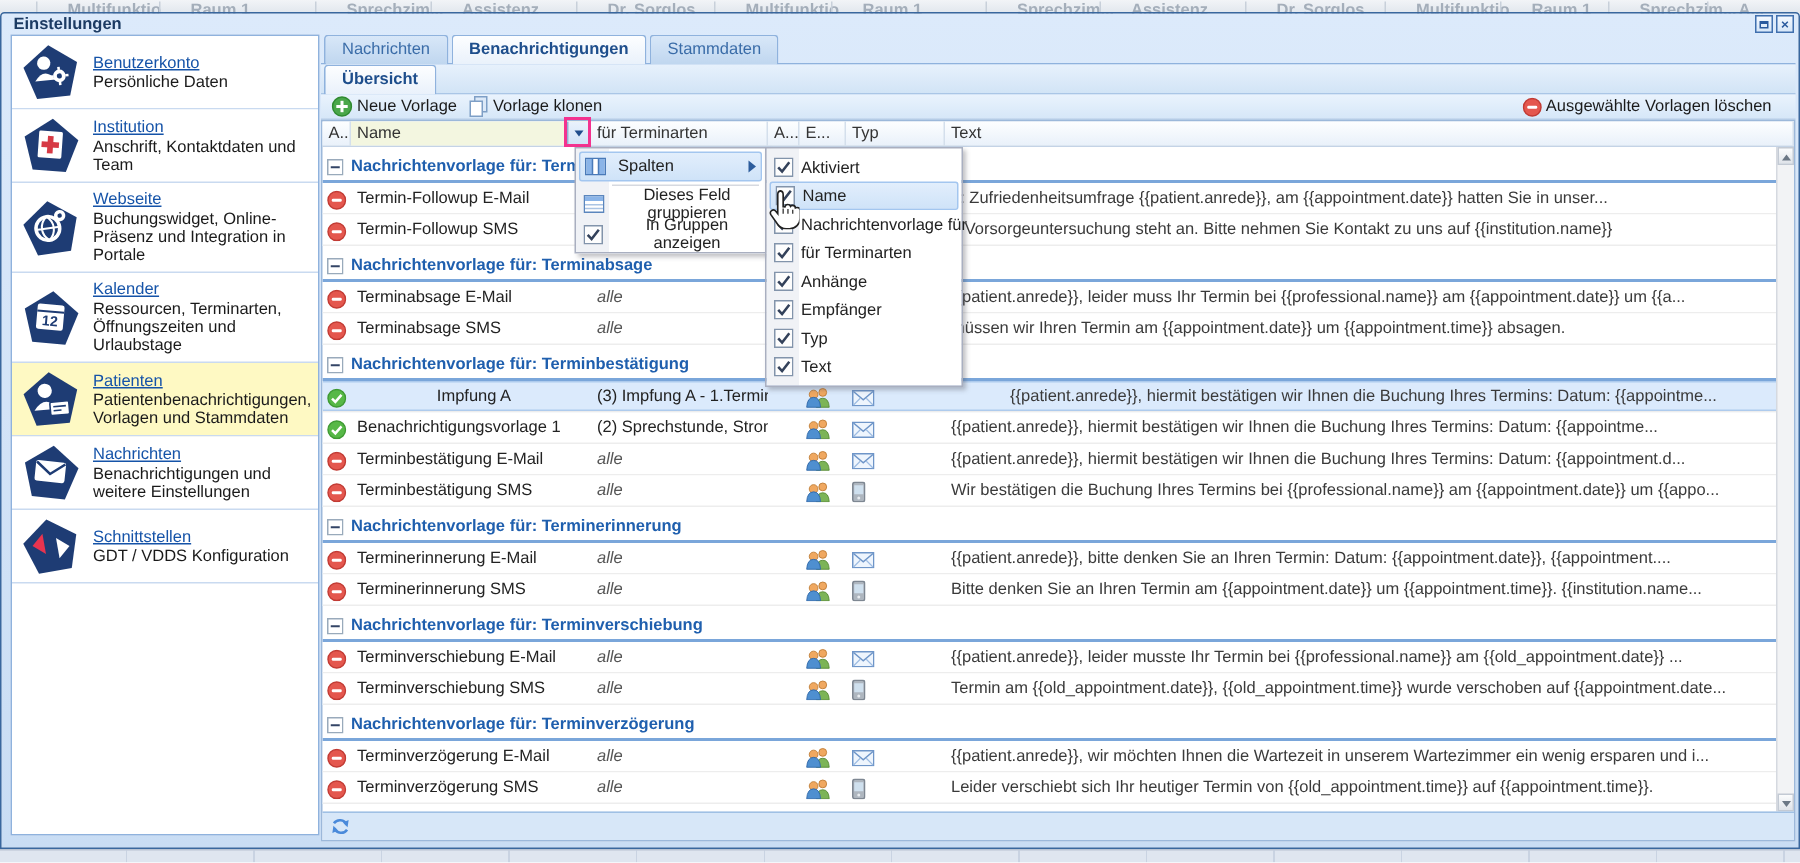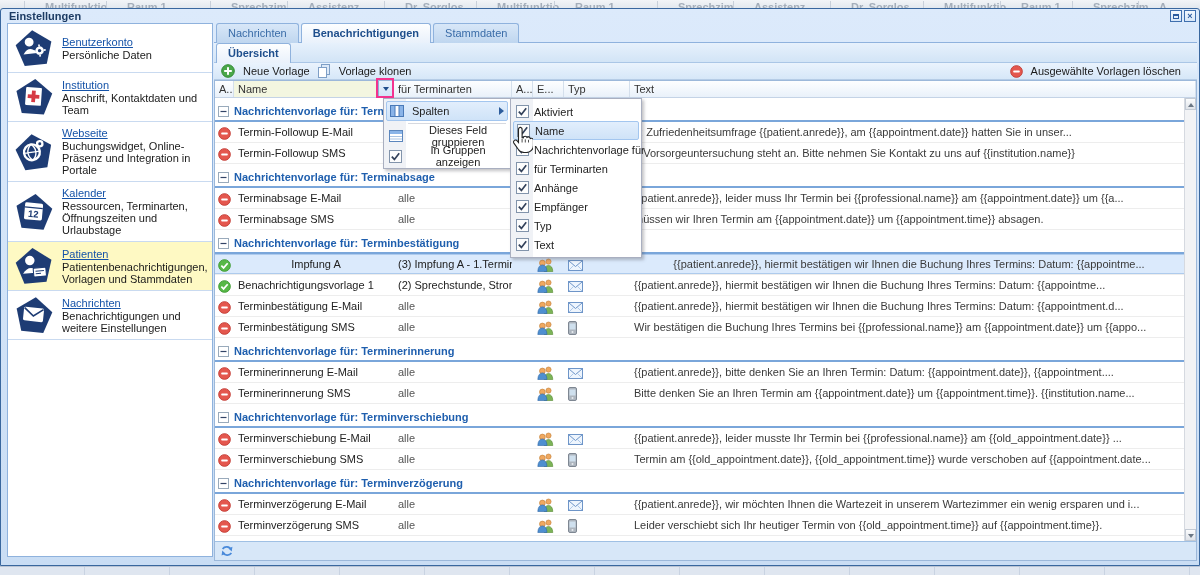--- a/index.html
+++ b/index.html
@@ -28,42 +28,42 @@
   .sb-title { color:#1553a8; text-decoration:underline; display:block; margin-bottom:1px; }
   .sb-sub { color:#1a1a1a; }
 
   
   .main { position:absolute; left:213px; top:14px; right:2px; bottom:4px; }
   .tabs { position:absolute; top:0; left:0; right:0; height:20px; border-bottom:1px solid #8fb2dd; padding-left:2px; }
   .tab { display:inline-block; height:20px; line-height:19px; padding:0 11px; margin-right:2px; border:1px solid #8fb2dd; border-bottom:none; border-radius:3px 3px 0 0; background:linear-gradient(#d8e7f8,#bfd6ef); color:#3a6ca8; cursor:pointer; }
   .tab.active { background:linear-gradient(#fdfeff,#e9f1fb); font-weight:bold; color:#1e4e8c; }
   .subtabs { position:absolute; top:20px; left:0; right:0; height:20px; background:linear-gradient(#e7f1fc,#d2e4f6); border-bottom:1px solid #aac6e6; padding-left:2px; }
   .toolbar { position:absolute; top:40px; left:0; right:0; height:17px; background:linear-gradient(#eaf3fd,#d6e7f8); border-bottom:1px solid #b5cce6; display:flex; align-items:center; }
-  .tb-btn { display:inline-flex; align-items:center; gap:8px; margin-left:7px; color:#1a1a1a; cursor:pointer;text-align:right; }
+  .tb-btn { display:inline-flex; align-items:center; gap:3px; margin-left:7px; color:#1a1a1a; cursor:pointer;text-align:right; }
   .tb-right { margin-left:auto; margin-right:16px; }
 
   
   .grid { position:absolute; top:57px; left:0; right:0; bottom:0; background:#fff; border:1px solid #9cb8da; }
   .grid-header { position:absolute; top:0; left:0; right:0; height:17px; display:flex; background:linear-gradient(#fdfeff,#e9f1fa); border-bottom:1px solid #c4d3e6; }
   .hcell { border-right:1px solid #d4dfec; padding:2px 0 0 4px; color:#333; white-space:nowrap; overflow:hidden; position:relative; cursor:pointer; }
   .hcell.name-col { background:#f3f6e0; }
   .c0{width:19px;flex:0 0 19px;} .c1{width:160px;flex:0 0 160px;} .c2{width:118px;flex:0 0 118px;}
   .c3{width:21px;flex:0 0 21px;} .c4{width:31px;flex:0 0 31px;} .c5{width:66px;flex:0 0 66px;}
   .c6{flex:1;}
   .dd-trigger { position:absolute; right:0; top:0; width:15px; height:16px; background:linear-gradient(#eaf2fc,#cfe2f7); border-left:1px solid #8fb0d8; cursor:pointer; }
   .dd-trigger i { position:absolute; left:4px; top:6px; width:0; height:0; border-left:3.5px solid transparent; border-right:3.5px solid transparent; border-top:4px solid #1f4d8c; }
   .grid-body { position:absolute; top:17px; left:0; right:12px; bottom:19px; overflow:hidden; }
   .group-row { display:flex; align-items:center; height:20px; margin-top:4px; border-bottom:2px solid #7aa6da; padding-left:3px; cursor:pointer; }
   .group-label { font-weight:bold; color:#1f5fae; margin-left:5px; white-space:nowrap; }
   .grid-row { display:flex; align-items:center; height:21px; border-bottom:1px solid #ededed; background:#fff; cursor:pointer; }
   .grid-row.sel { background:#dbeafc; box-shadow:inset 0 1px 0 #aecbed, inset 0 -1px 0 #aecbed;text-align:center; }
   .cell { white-space:nowrap; overflow:hidden; padding-left:4px; }
   .cell.c0 { padding-left:3px; padding-top:2px; }
   .cell.c4, .cell.c5 { padding-top:2px; }
-  .fuer.alle { color:#555; }
+  .fuer.alle { font-style:italic; color:#555; }
   .txt { color:#3a3a3a; }
 
   
   .vscroll { position:absolute; top:17px; right:0; bottom:19px; width:12px; background:#f2f3f5; border-left:1px solid #d5d9e0; }
   .sb-btn { position:absolute; left:0; width:11px; height:12px; background:linear-gradient(#fbfcfd,#dfe3e9); border:1px solid #c3cad4; }
   .sb-btn.up { top:0; } .sb-btn.down { bottom:0; }
   .sb-btn i { position:absolute; left:2px; width:0; height:0; border-left:3.5px solid transparent; border-right:3.5px solid transparent; }
   .sb-btn.up i { top:4px; border-bottom:4px solid #6b7785; }
   .sb-btn.down i { top:4px; border-top:4px solid #6b7785; }
 
@@ -188,20 +188,30 @@
         <div class="sb-item">
           <span class="sb-icon">
             <svg width="38" height="38" viewBox="0 0 36 36" style="transform:rotate(6deg)">
               <polygon points="18,1 35,13.5 28.5,34 7.5,34 1,13.5" fill="#1e3c74"></polygon>
               <rect x="8" y="11" width="19" height="13" rx="1.5" fill="#fff"></rect>
               <path d="M8.5 12 L17.5 19 L26.5 12" fill="none" stroke="#1e3c74" stroke-width="1.6"></path>
             </svg>
           </span>
           <span class="sb-text"><a class="sb-title">Nachrichten</a><span class="sb-sub">Benachrichtigungen und weitere Einstellungen</span></span>
         </div>
+        <div class="sb-item">
+          <span class="sb-icon">
+            <svg width="38" height="38" viewBox="0 0 36 36" style="transform:rotate(-10deg)">
+              <polygon points="18,1 35,13.5 28.5,34 7.5,34 1,13.5" fill="#1e3c74"></polygon>
+              <polygon points="6.5,16 14,9.5 14,22.5" fill="#e8344f"></polygon>
+              <polygon points="29.5,20 22,13.5 22,26.5" fill="#fff"></polygon>
+            </svg>
+          </span>
+          <span class="sb-text"><a class="sb-title">Schnittstellen</a><span class="sb-sub">GDT / VDDS Konfiguration</span></span>
+        </div>
       </div>
 
     <div class="main">
       <div class="tabs">
         <span class="tab">Nachrichten</span><span class="tab active">Benachrichtigungen</span><span class="tab">Stammdaten</span>
       </div>
       <div class="subtabs">
         <span class="tab active">Übersicht</span>
       </div>
       <div class="toolbar">

